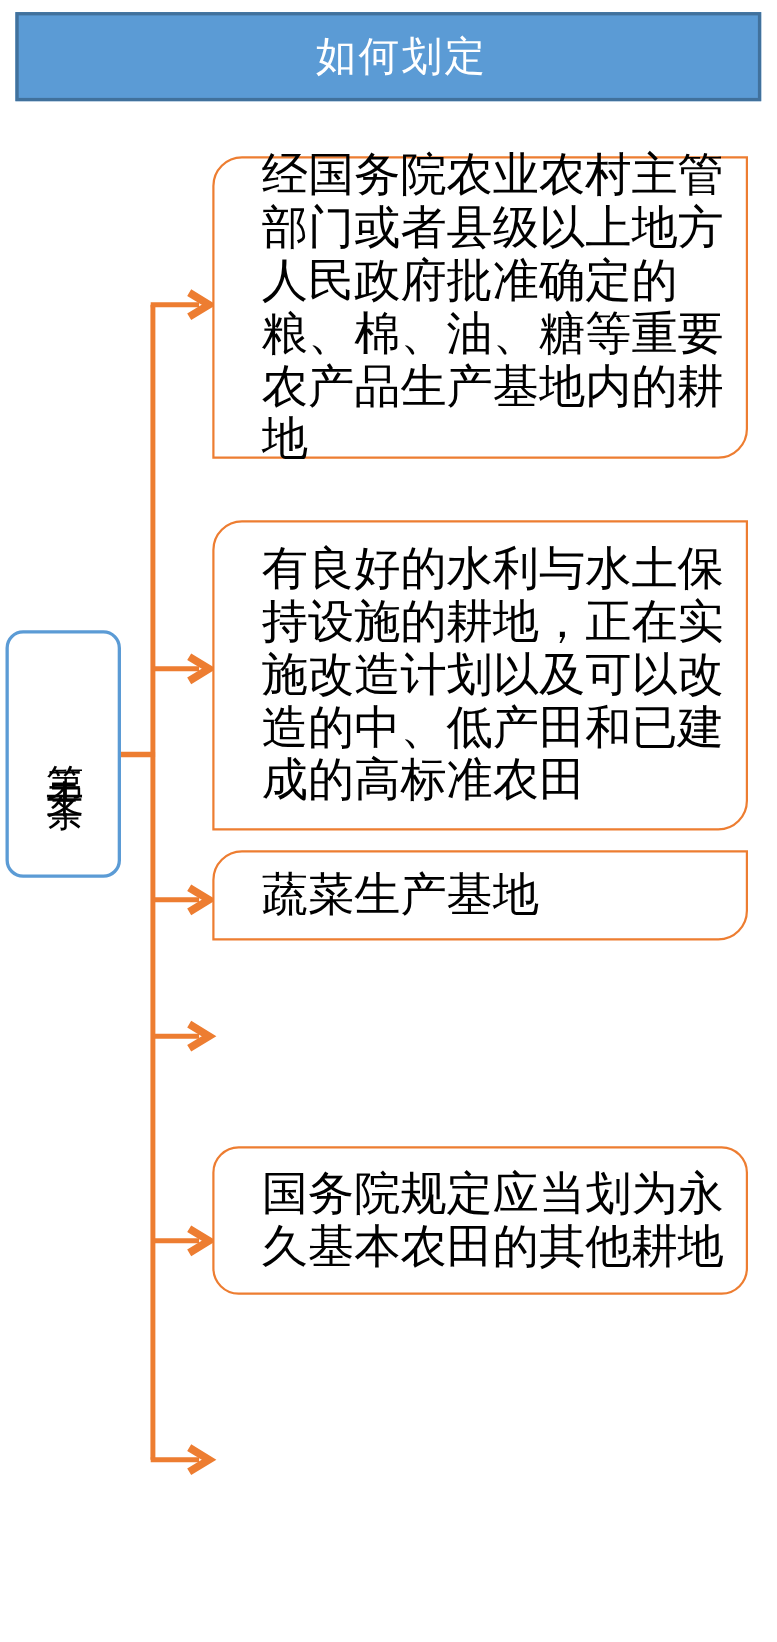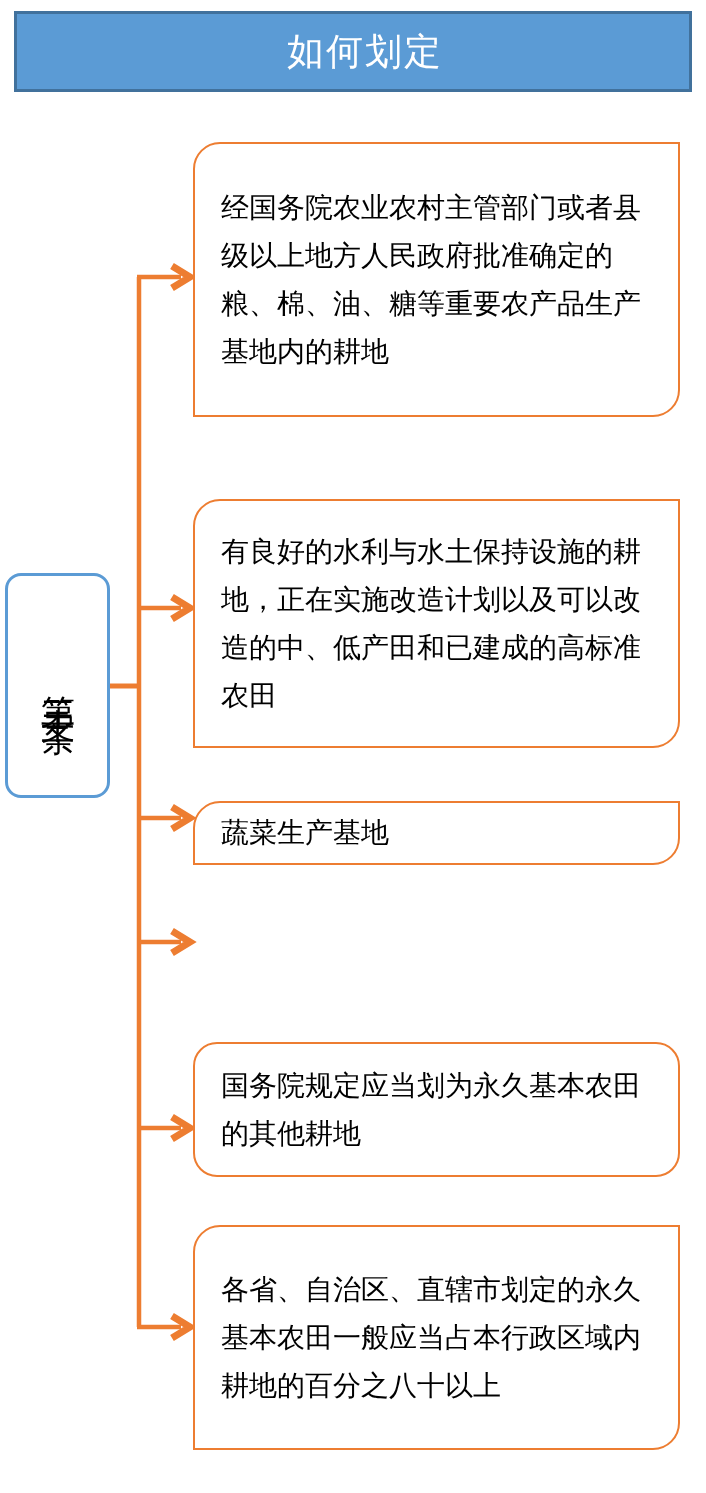--- a/index.html
+++ b/index.html
@@ -48,25 +48,25 @@
   
   .branch{
     position:absolute;left:193px;width:487px;
     background:#ffffff;
     border:2.5px solid var(--orange);
     border-radius:27px 0 27px 0;
     display:flex;align-items:center;
     padding:6px 14px 6px 26px;
   }
   .branch-text{
-    font-size:28px;line-height:48px;color:var(--ink);
+    font-size:42px;line-height:48px;color:var(--ink);margin-left:17px;
   }
   .b1{top:142px;height:275px;}
-  .b2{top:499px;height:249px;}
-  .b3{top:801px;height:64px;}
+  .b2{top:473px;height:282px;}
+  .b3{top:773px;height:82px;}
   .b4{top:905px;height:83px;}
   .b5{top:1042px;height:135px;border-radius:24px;}
   .b6{top:1225px;height:225px;}
 
   
   .connectors{
     position:absolute;left:0;top:0;width:706px;height:1493px;
     pointer-events:none;
   }
   .connectors path, .connectors line, .connectors polyline{
@@ -112,17 +112,14 @@
   </div>
   <div class="branch b2">
     <span class="branch-text">有良好的水利与水土保持设施的耕地，正在实施改造计划以及可以改造的中、低产田和已建成的高标准农田</span>
   </div>
   <div class="branch b3">
     <span class="branch-text">蔬菜生产基地</span>
   </div>
   <div class="branch b5">
     <span class="branch-text">国务院规定应当划为永久基本农田的其他耕地</span>
   </div>
-  <div class="branch b6">
-    <span class="branch-text">各省、自治区、直辖市划定的永久基本农田一般应当占本行政区域内耕地的百分之八十以上</span>
-  </div>
 
 </div>
 
 </body></html>

